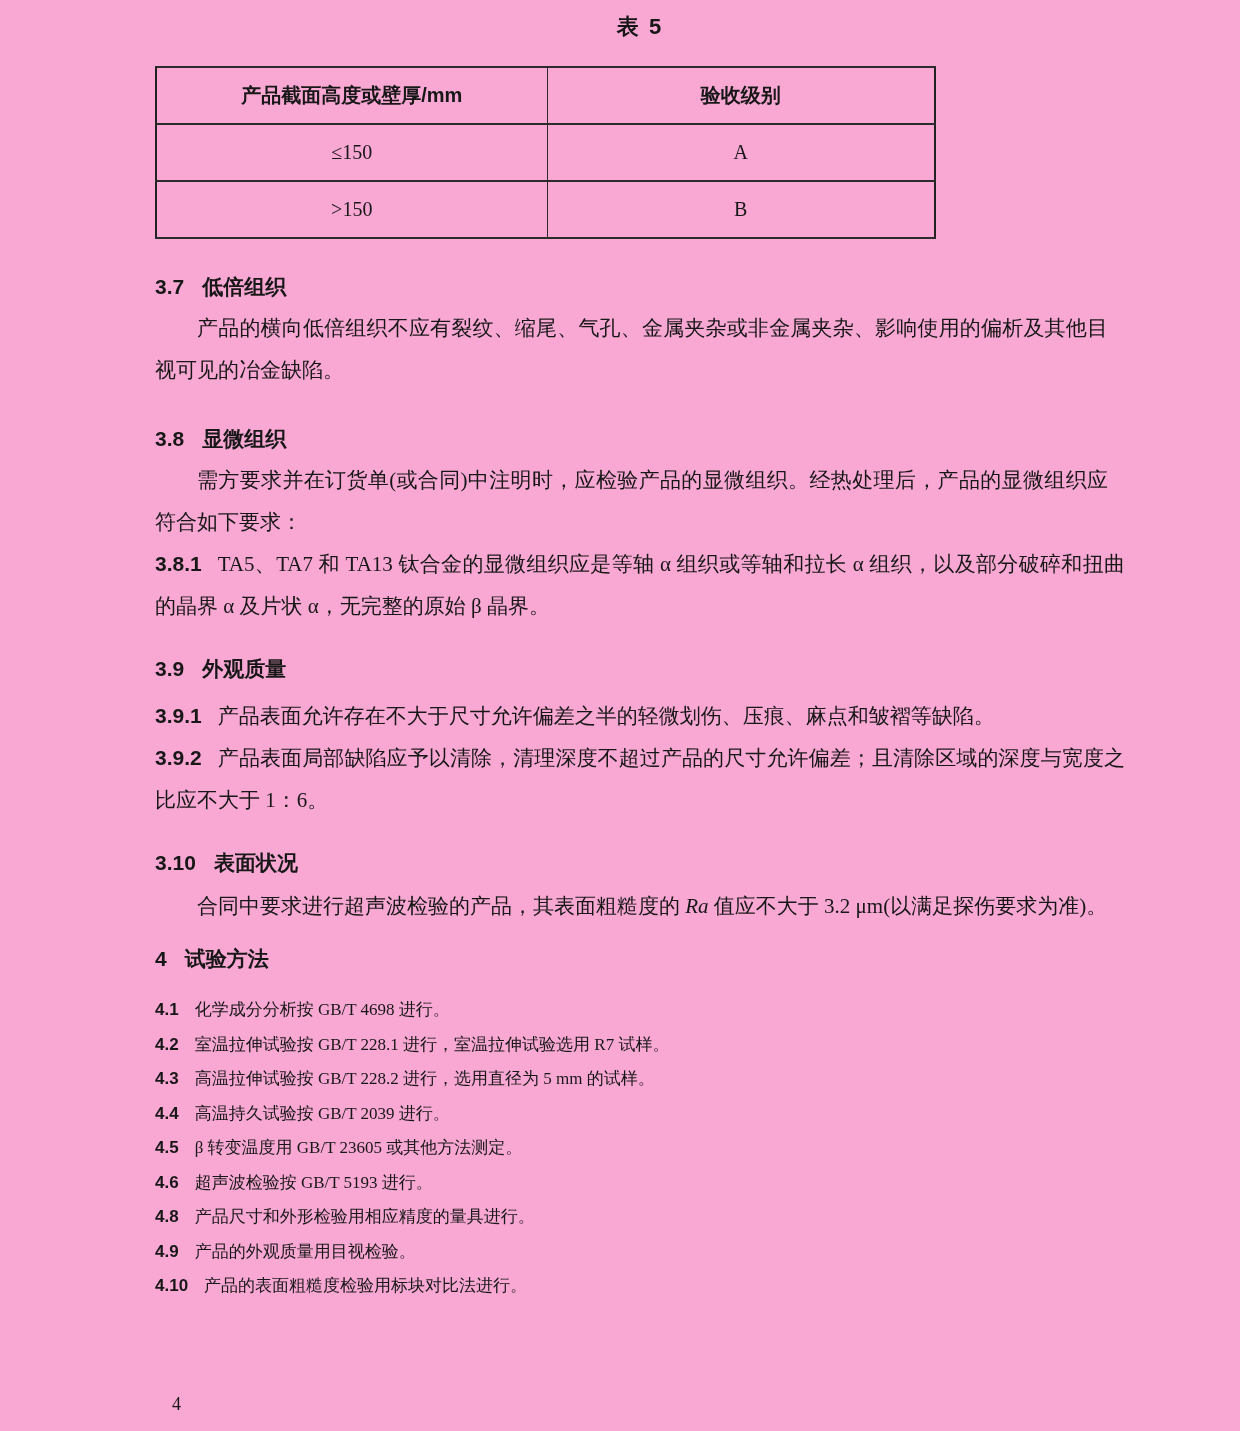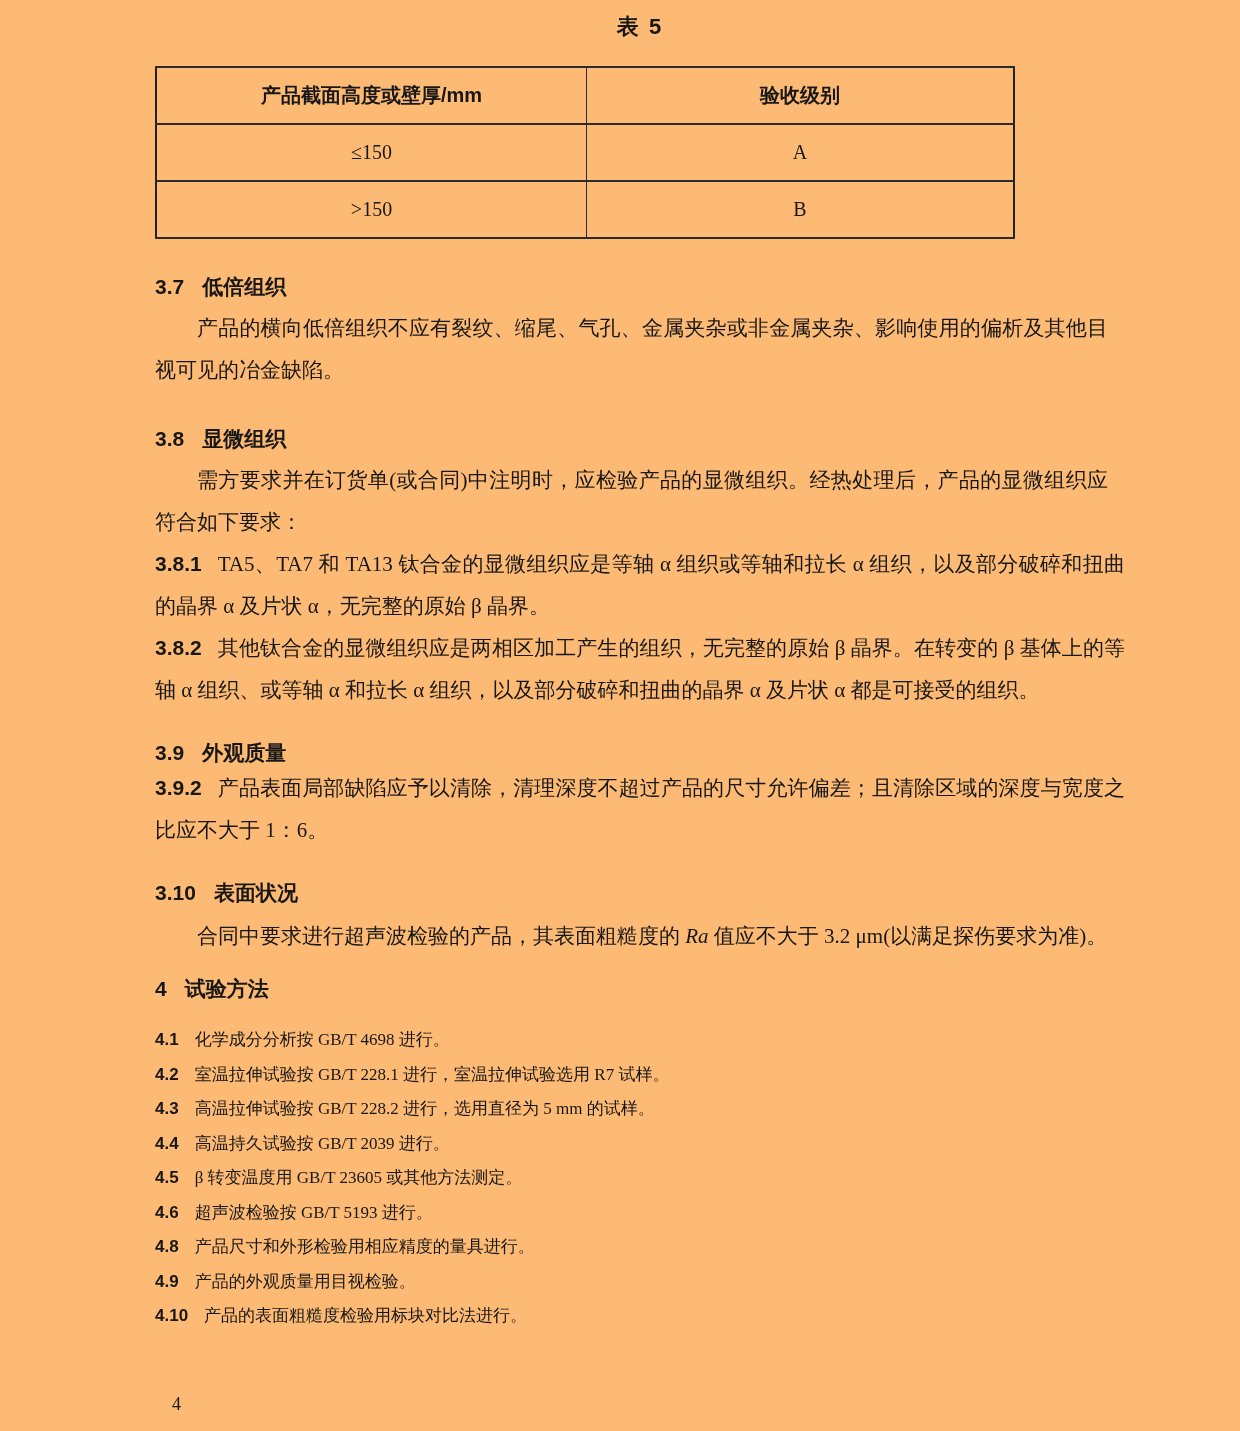--- a/index.html
+++ b/index.html
@@ -1,37 +1,37 @@
 <!DOCTYPE html>
 <html><head>
 <meta charset="utf-8">
 <style>
   html,body{margin:0;padding:0;background:#e8e8e8;}
   .page{
     position:relative;
     width:1240px;height:1431px;
     margin:0 auto;
-    background:#fdba74;
+    background:#f9a8d4;
     color:#171717;
     font-family:"Liberation Serif","DejaVu Serif",serif;
     box-sizing:border-box;
     padding:12px 115px 0 155px;
     overflow:hidden;
   }
   .doc-title{
     text-align:center;
     font-family:"Liberation Sans","DejaVu Sans",sans-serif;
     font-weight:bold;
     font-size:22px;
     line-height:30px;
     margin:0 0 24px 0;
     letter-spacing:2px;
   }
   table.std{
-    width:860px;
+    width:781px;
     border-collapse:collapse;
     table-layout:fixed;
     font-size:20px;
   }
   table.std th, table.std td{
     border:2px solid #2b2b2b;
     border-left-width:1px;
     border-right-width:1px;
     height:55px;
     text-align:center;
@@ -128,27 +128,27 @@
   <p class="para">产品的横向低倍组织不应有裂纹、缩尾、气孔、金属夹杂或非金属夹杂、影响使用的偏析及其他目视可见的冶金缺陷。</p>
 
   <div class="clause-h">
     <span class="cnum">3.8</span><span>显微组织</span>
   </div>
   <p class="para">需方要求并在订货单(或合同)中注明时，应检验产品的显微组织。经热处理后，产品的显微组织应符合如下要求：</p>
 
   <p class="item">
     <span class="inum">3.8.1</span><span>TA5、TA7 和 TA13 钛合金的显微组织应是等轴 α 组织或等轴和拉长 α 组织，以及部分破碎和扭曲的晶界 α 及片状 α，无完整的原始 β 晶界。</span>
   </p>
-  <p class="item">
-    <span class="inum">3.8.2</span><span>其他钛合金的显微组织应是两相区加工产生的组织，无完整的原始 β 晶界。在转变的 β 基体上的等轴 α 组织、或等轴 α 和拉长 α 组织，以及部分破碎和扭曲的晶界 α 及片状 α 都是可接受的组织。</span>
-  </p>
 
   <div class="clause-h mt14">
     <span class="cnum">3.9</span><span>外观质量</span>
   </div>
+  <p class="item mt12">
+    <span class="inum">3.9.1</span><span>产品表面允许存在不大于尺寸允许偏差之半的轻微划伤、压痕、麻点和皱褶等缺陷。</span>
+  </p>
   <p class="item">
     <span class="inum">3.9.2</span><span>产品表面局部缺陷应予以清除，清理深度不超过产品的尺寸允许偏差；且清除区域的深度与宽度之比应不大于 1：6。</span>
   </p>
 
   <div class="clause-h mt14">
     <span class="cnum">3.10</span><span>表面状况</span>
   </div>
   <p class="para mt8">
     <span>合同中要求进行超声波检验的产品，其表面粗糙度的 </span><span class="ra">Ra</span><span> 值应不大于 3.2 μm(以满足探伤要求为准)。</span>
   </p>

